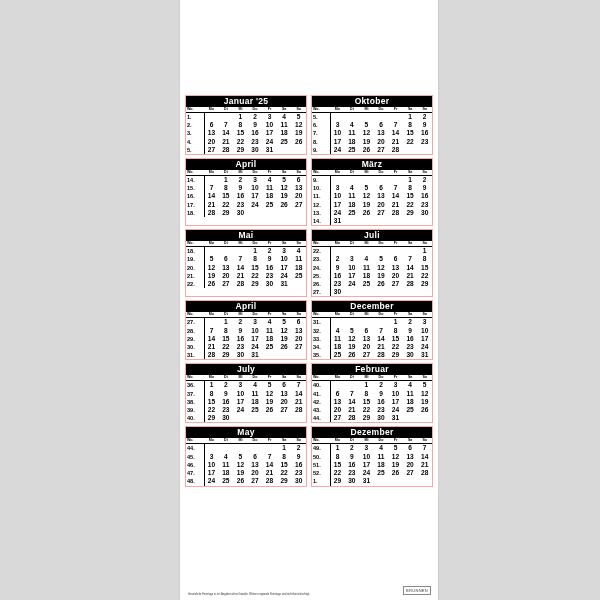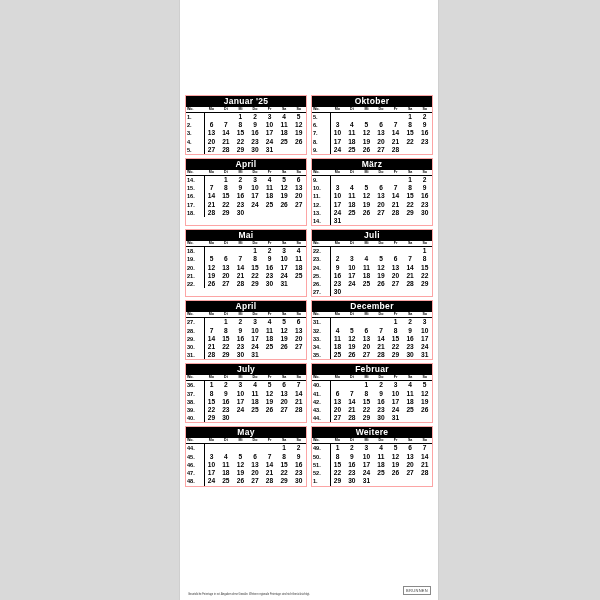--- a/index.html
+++ b/index.html
@@ -889,21 +889,21 @@
                 <td>26</td>
                 <td>27</td>
                 <td>28</td>
                 <td class="hol">29</td>
                 <td class="hol">30</td>
               </tr>
             </tbody>
           </table>
         </div>
         <div class="month">
-          <div class="m-title">Weitere</div>
+          <div class="m-title">Dezember</div>
           <table class="m-grid">
             <thead>
               <tr>
                 <th class="wk">Wo.</th>
                 <th>Mo</th>
                 <th>Di</th>
                 <th>Mi</th>
                 <th>Do</th>
                 <th>Fr</th>
                 <th>Sa</th>

